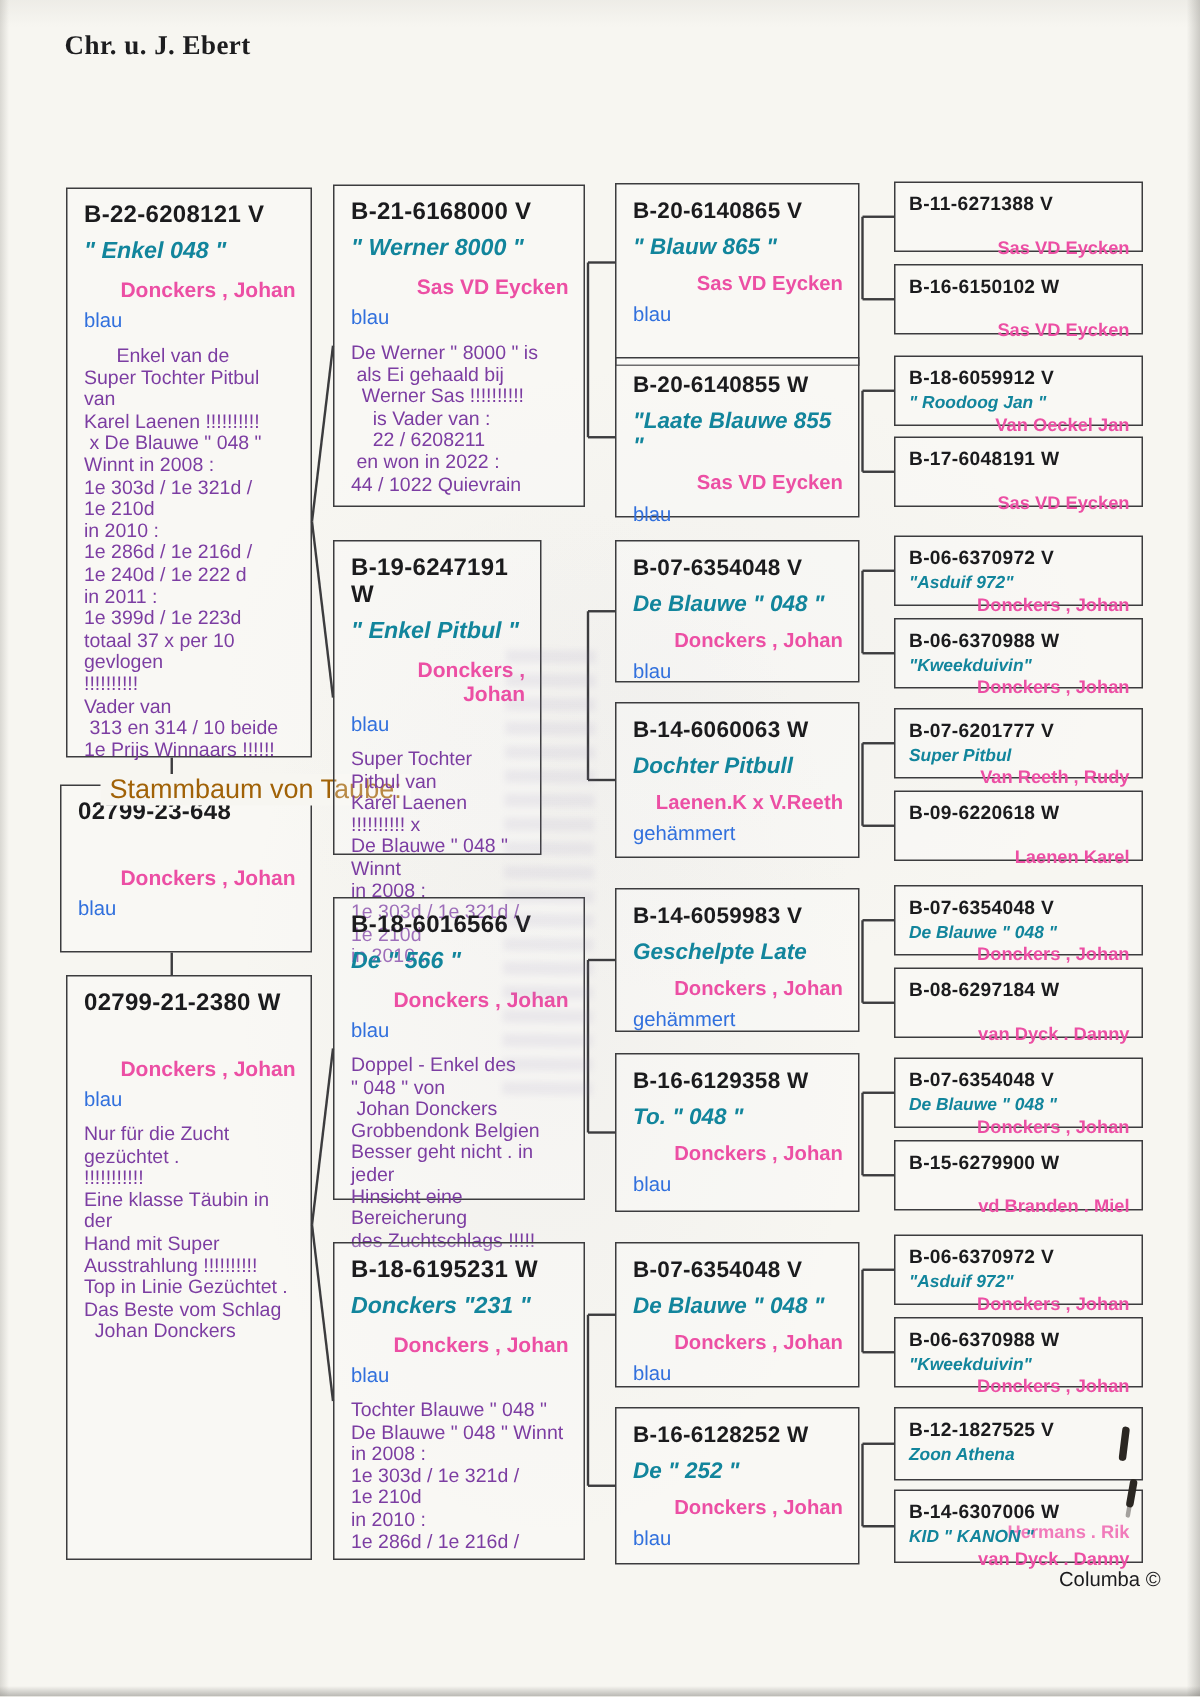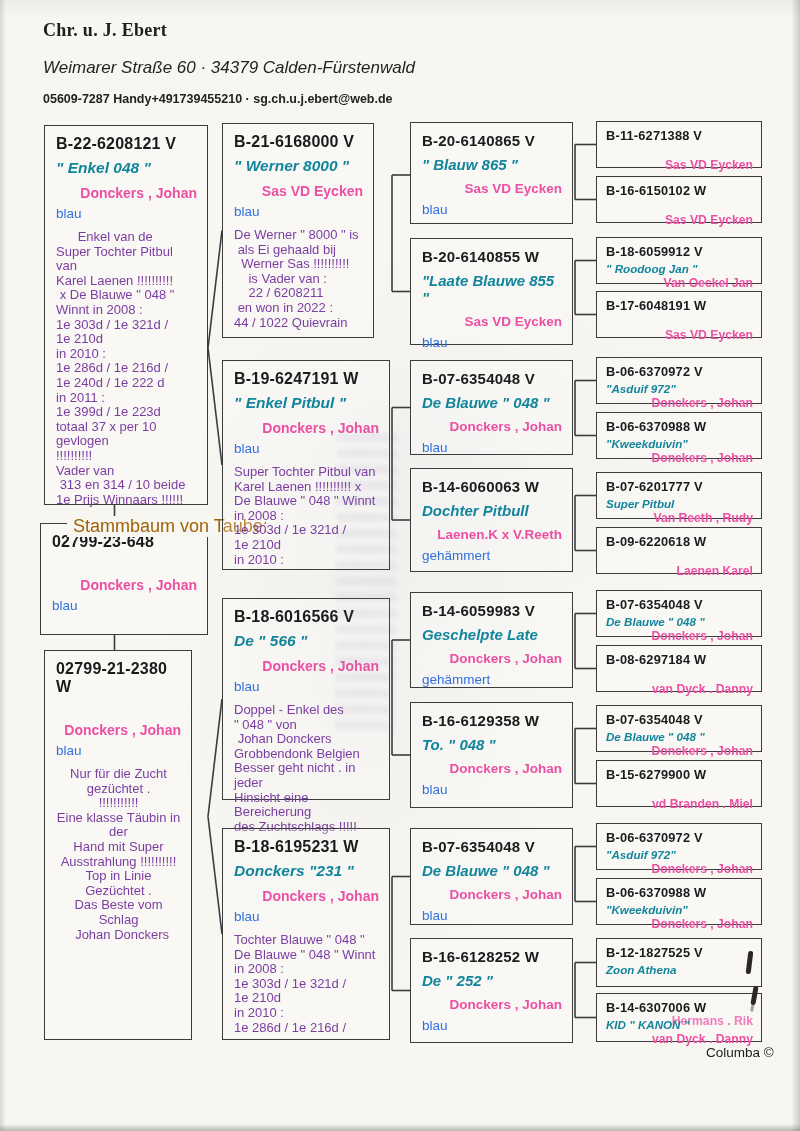--- a/index.html
+++ b/index.html
@@ -56,22 +56,20 @@
   .ink-2{left:752px;top:986px;width:5px;height:19px;transform:rotate(10deg);box-shadow:0 8px 0 -1px rgba(60,55,50,.45);}
   .bleed{position:absolute;left:336px;top:430px;width:60px;height:300px;opacity:.10;filter:blur(2px);
     background:repeating-linear-gradient(0deg,#8a7fae 0 9px, rgba(0,0,0,0) 9px 16px);transform:rotate(.5deg);}
   .footer-credit{position:absolute;left:706px;top:1045px;font-size:13.5px;color:#1b1b1d;}
 </style>
 </head>
 <body>
 
 <div id="page">
   <div class="hdr-name">Chr. u. J. Ebert</div>
-  <div class="hdr-address">Weimarer Straße  60   ·   34379  Calden-Fürstenwald</div>
-  <div class="hdr-contact">05609-7287   Handy+491739455210   ·   sg.ch.u.j.ebert@web.de</div>
 
   <svg id="wires" width="800" height="1131">
       <line x1="114.5" y1="505" x2="114.5" y2="522" stroke="#3c3c3e" stroke-width="1.6"></line>
       <line x1="114.5" y1="635" x2="114.5" y2="650" stroke="#3c3c3e" stroke-width="1.6"></line>
       <polygon points="110,516 119,516 114.5,523" fill="#3c3c3e"></polygon>
       <line x1="208" y1="347.75" x2="222" y2="230.5" stroke="#3c3c3e" stroke-width="1.6"></line>
       <line x1="208" y1="347.75" x2="222" y2="465" stroke="#3c3c3e" stroke-width="1.6"></line>
       <line x1="208" y1="816.5" x2="222" y2="699" stroke="#3c3c3e" stroke-width="1.6"></line>
       <line x1="208" y1="816.5" x2="222" y2="934" stroke="#3c3c3e" stroke-width="1.6"></line>
       <line x1="392" y1="175" x2="392" y2="291.5" stroke="#3c3c3e" stroke-width="1.6"></line>
@@ -134,47 +132,47 @@
 Vader van
  313 en 314 / 10 beide
 1e Prijs Winnaars !!!!!!</div>
       </div>
       <div class="box" style="left: 40px; top: 523px; width: 168px; height: 112px;">
         <span class="frame-label">Stammbaum von Taube:</span>
         <div class="ring" style="color: rgb(27, 27, 29);">02799-23-648</div>
         <div class="breeder pushed" style="color: rgb(236, 79, 164);">Donckers , Johan</div>
         <div class="feather" style="color: rgb(49, 112, 221);">blau</div>
       </div>
-      <div class="box" style="left: 44px; top: 650px; width: 148px; height: 390px;">
+      <div class="box" style="left: 44px; top: 650px; width: 164px; height: 390px;">
         <div class="ring" style="color: rgb(27, 27, 29);">02799-21-2380 W</div>
         <div class="breeder pushed" style="color: rgb(236, 79, 164);">Donckers , Johan</div>
         <div class="feather" style="color: rgb(49, 112, 221);">blau</div>
-        <div class="notes" style="color: rgb(124, 61, 162); text-align: center;">Nur für die Zucht gezüchtet .
+        <div class="notes" style="color: rgb(124, 61, 162);">Nur für die Zucht gezüchtet .
 !!!!!!!!!!!
 Eine klasse Täubin in der
 Hand mit Super
 Ausstrahlung !!!!!!!!!!
 Top in Linie Gezüchtet .
 Das Beste vom Schlag
   Johan Donckers</div>
       </div>
-      <div class="box" style="left: 222px; top: 123px; width: 152px; height: 215px;">
+      <div class="box" style="left: 222px; top: 123px; width: 168px; height: 215px;">
         <div class="ring" style="color: rgb(27, 27, 29);">B-21-6168000 V</div>
         <div class="pname" style="color: rgb(18, 133, 156);">" Werner 8000 "</div>
         <div class="breeder" style="color: rgb(236, 79, 164);">Sas VD Eycken</div>
         <div class="feather" style="color: rgb(49, 112, 221);">blau</div>
         <div class="notes" style="color: rgb(124, 61, 162);">De Werner " 8000 " is
  als Ei gehaald bij
   Werner Sas !!!!!!!!!!
     is Vader van :
     22 / 6208211
  en won in 2022 :
 44 / 1022 Quievrain</div>
       </div>
-      <div class="box" style="left: 222px; top: 360px; width: 168px; height: 210px;">
+      <div class="box" style="left: 222px; top: 360px; width: 139px; height: 210px;">
         <div class="ring" style="color: rgb(27, 27, 29);">B-19-6247191 W</div>
         <div class="pname" style="color: rgb(18, 133, 156);">" Enkel Pitbul "</div>
         <div class="breeder" style="color: rgb(236, 79, 164);">Donckers , Johan</div>
         <div class="feather" style="color: rgb(49, 112, 221);">blau</div>
         <div class="notes" style="color: rgb(124, 61, 162);">Super Tochter Pitbul van
 Karel Laenen !!!!!!!!!! x
 De Blauwe " 048 " Winnt
 in 2008 :
 1e 303d / 1e 321d /
 1e 210d
@@ -199,21 +197,21 @@
         <div class="breeder" style="color: rgb(236, 79, 164);">Donckers , Johan</div>
         <div class="feather" style="color: rgb(49, 112, 221);">blau</div>
         <div class="notes" style="color: rgb(124, 61, 162);">Tochter Blauwe " 048 "
 De Blauwe " 048 " Winnt
 in 2008 :
 1e 303d / 1e 321d /
 1e 210d
 in 2010 :
 1e 286d / 1e 216d /</div>
       </div>
-      <div class="box small" style="left: 410px; top: 122px; width: 163px; height: 102px;">
+      <div class="box small" style="left: 410px; top: 122px; width: 163px; height: 122px;">
         <div class="ring" style="color: rgb(27, 27, 29);">B-20-6140865 V</div>
         <div class="pname" style="color: rgb(18, 133, 156);">" Blauw 865 "</div>
         <div class="breeder" style="color: rgb(236, 79, 164);">Sas VD Eycken</div>
         <div class="feather" style="color: rgb(49, 112, 221);">blau</div>
       </div>
       <div class="box small" style="left: 410px; top: 238px; width: 163px; height: 107px;">
         <div class="ring" style="color: rgb(27, 27, 29);">B-20-6140855 W</div>
         <div class="pname" style="color: rgb(18, 133, 156);">"Laate Blauwe 855 "</div>
         <div class="breeder" style="color: rgb(236, 79, 164);">Sas VD Eycken</div>
         <div class="feather" style="color: rgb(49, 112, 221);">blau</div>

